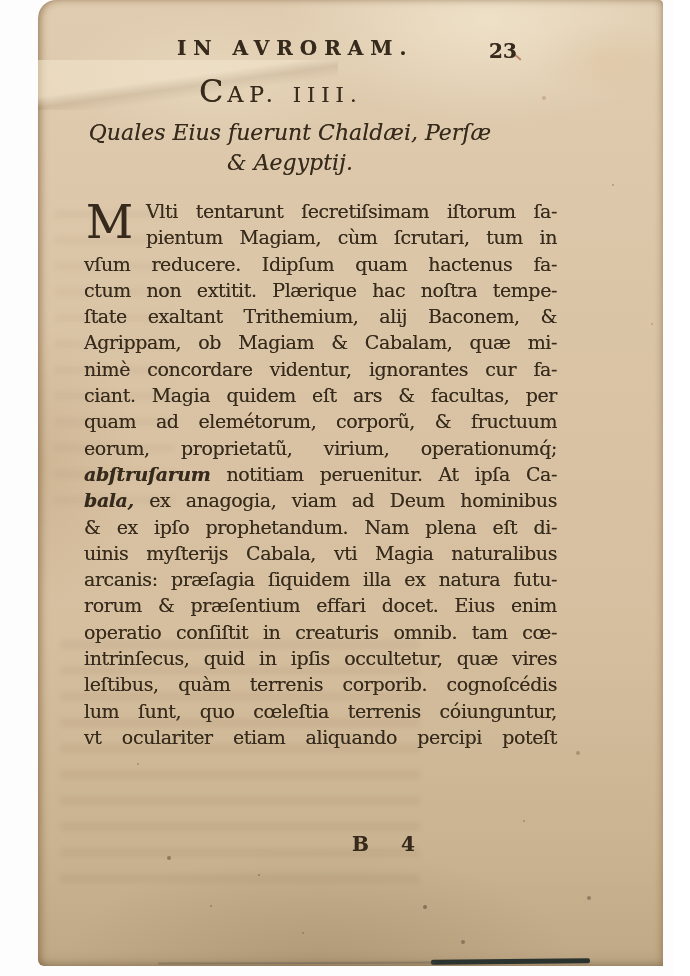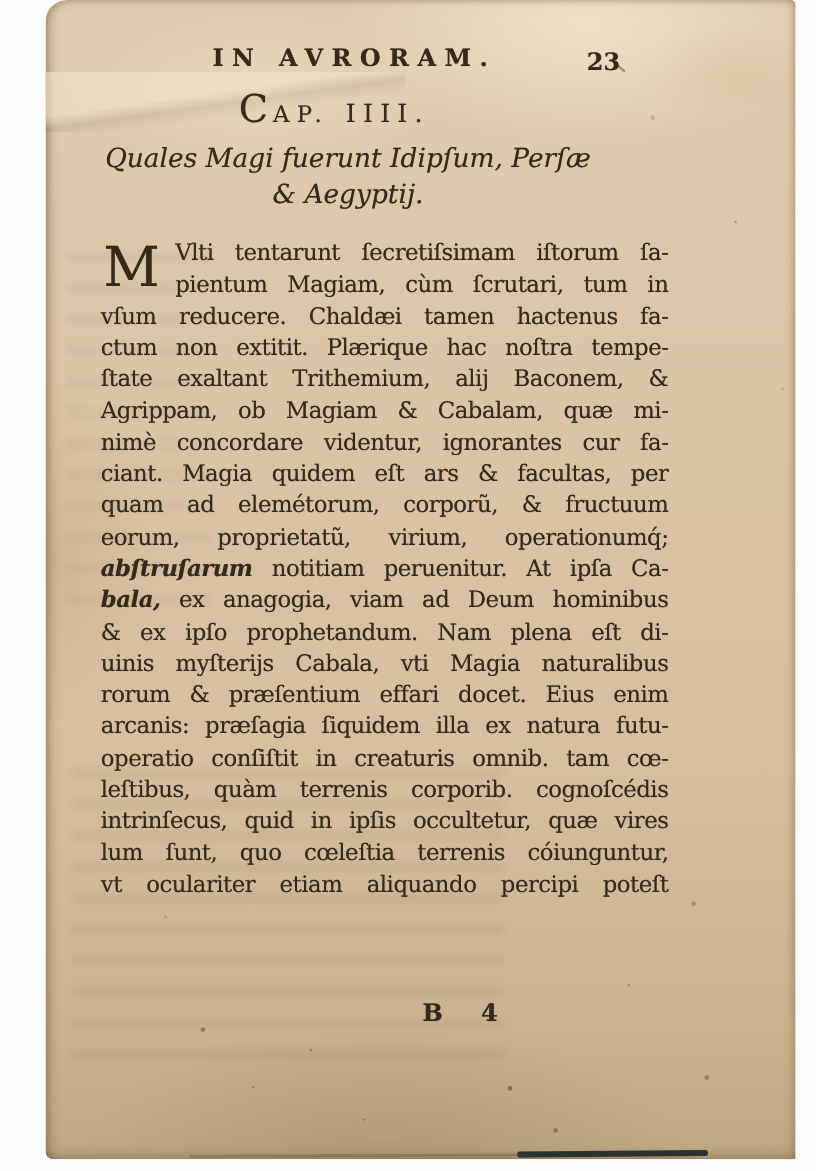--- a/index.html
+++ b/index.html
@@ -64,21 +64,21 @@
     background:rgba(70,80,70,.30);transform:rotate(-.2deg);pointer-events:none;
   }
 
   
   .ink{color:var(--ink,#352a1b);text-shadow:0 0 .6px rgba(52,40,26,.55);}
   .running-head{position:absolute;left:177px;top:36px;font-size:20px;font-weight:bold;
     letter-spacing:7px;white-space:nowrap;}
   .page-number{position:absolute;left:489px;top:39px;font-size:20px;font-weight:bold;}
   .chapter{position:absolute;left:199px;top:72px;white-space:nowrap;}
   .chap-initial{font-size:32px;letter-spacing:4px;}
-  .chap-rest{font-size:19px;letter-spacing:6px;}
+  .chap-rest{font-size:22px;letter-spacing:6px;}
   .chap-numeral{font-size:21px;letter-spacing:6px;margin-left:14px;}
   .subtitle{position:absolute;left:70px;top:118px;width:440px;text-align:center;
     font-style:italic;font-size:22px;line-height:30px;}
   .body-block{position:absolute;left:84px;top:198px;width:473px;
     font-size:19px;line-height:26.3px;letter-spacing:-.4px;}
   .dropcap{float:left;width:60px;height:52px;font-size:46px;line-height:48px;padding-left:2px;}
   .line{text-align:justify;text-align-last:justify;}
   .line .it{font-style:italic;font-weight:bold;}
   .signature{position:absolute;left:352px;top:832px;font-size:20px;font-weight:bold;}
   .sig-num{margin-left:32px;}
@@ -96,46 +96,46 @@
   <div class="press-mark"></div>
   <div class="press-mark-faint"></div>
 
   <div class="running-head ink">IN AVRORAM.</div>
 
   <div class="page-number ink">23</div>
 
   <div class="chapter ink"><span class="chap-initial">C</span><span class="chap-rest">AP.</span><span class="chap-numeral">IIII.</span></div>
 
   <div class="subtitle ink">
-    <div>Quales Magi fuerunt Idipſum, Perſæ</div>
+    <div>Quales Eius fuerunt Chaldæi, Perſæ</div>
     <div>&amp; Aegyptij.</div>
   </div>
 
   <div class="body-block ink">
     <div class="dropcap">M</div>
     <div>
         <div class="line"><span>Vlti tentarunt ſecretiſsimam iſtorum ſa-</span></div>
         <div class="line"><span>pientum Magiam, cùm ſcrutari, tum in</span></div>
-        <div class="line"><span>vſum reducere. Chaldæi tamen hactenus fa-</span></div>
+        <div class="line"><span>vſum reducere. Idipſum quam hactenus fa-</span></div>
         <div class="line"><span>ctum non extitit. Plærique hac noſtra tempe-</span></div>
         <div class="line"><span>ſtate exaltant Trithemium, alij Baconem, &amp;</span></div>
         <div class="line"><span>Agrippam, ob Magiam &amp; Cabalam, quæ mi-</span></div>
         <div class="line"><span>nimè concordare videntur, ignorantes cur fa-</span></div>
         <div class="line"><span>ciant. Magia quidem eſt ars &amp; facultas, per</span></div>
         <div class="line"><span>quam ad elemétorum, corporũ, &amp; fructuum</span></div>
         <div class="line"><span>eorum, proprietatũ, virium, operationumq́;</span></div>
         <div class="line"><span class="it">abſtruſarum</span><span> notitiam peruenitur. At ipſa Ca-</span></div>
         <div class="line"><span class="it">bala,</span><span> ex anagogia, viam ad Deum hominibus</span></div>
         <div class="line"><span>&amp; ex ipſo prophetandum. Nam plena eſt di-</span></div>
         <div class="line"><span>uinis myſterijs Cabala, vti Magia naturalibus</span></div>
+        <div class="line"><span>arcanis: præſagia ſiquidem illa ex natura futu-</span></div>
         <div class="line"><span>rorum &amp; præſentium effari docet. Eius enim</span></div>
-        <div class="line"><span>arcanis: præſagia ſiquidem illa ex natura futu-</span></div>
         <div class="line"><span>operatio conſiſtit in creaturis omnib. tam cœ-</span></div>
+        <div class="line"><span>intrinſecus, quid in ipſis occultetur, quæ vires</span></div>
         <div class="line"><span>leſtibus, quàm terrenis corporib. cognoſcédis</span></div>
-        <div class="line"><span>intrinſecus, quid in ipſis occultetur, quæ vires</span></div>
         <div class="line"><span>lum ſunt, quo cœleſtia terrenis cóiunguntur,</span></div>
         <div class="line"><span>vt oculariter etiam aliquando percipi poteſt</span></div>
       </div>
   </div>
 
   <div class="signature ink">
     <span>B</span><span class="sig-num">4</span>
   </div>
 </div>
 

